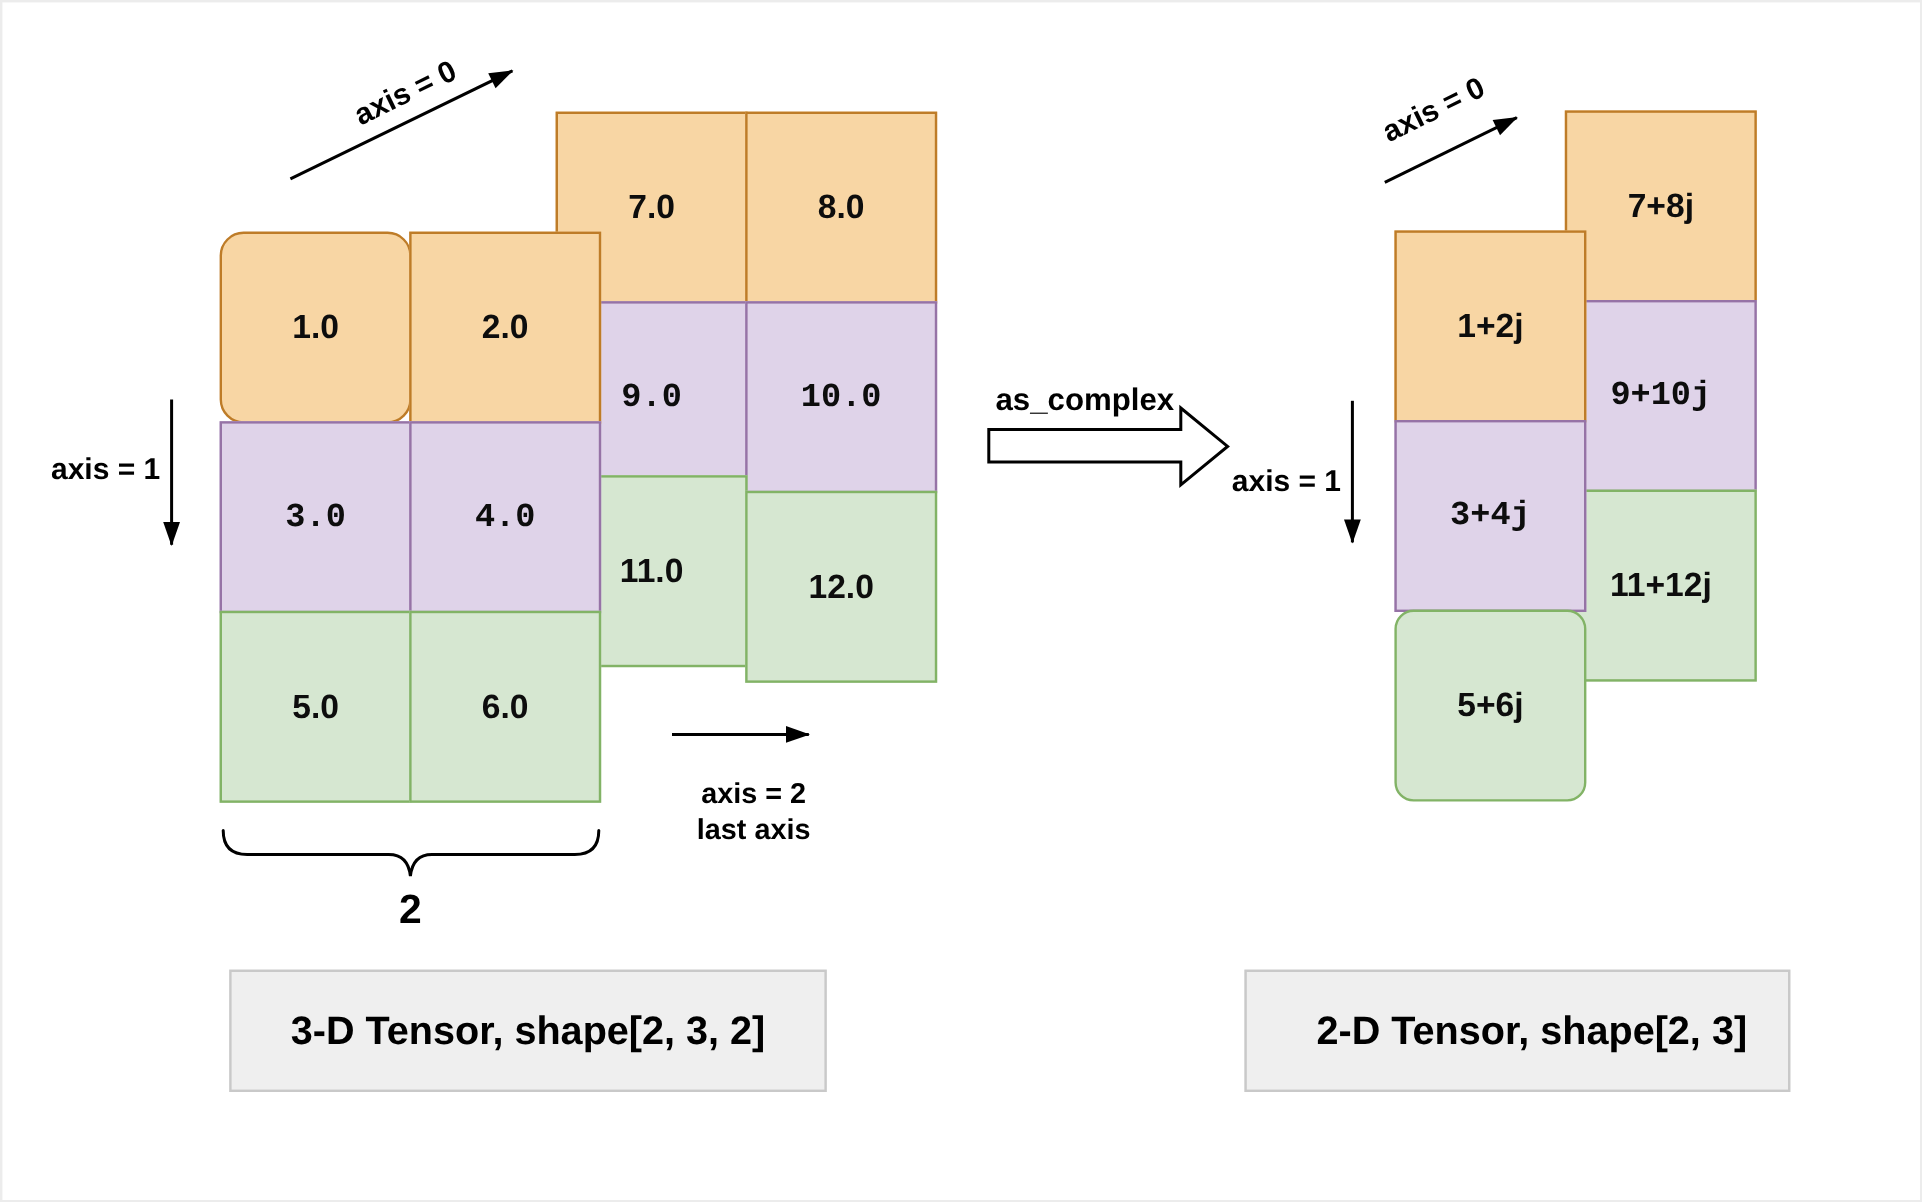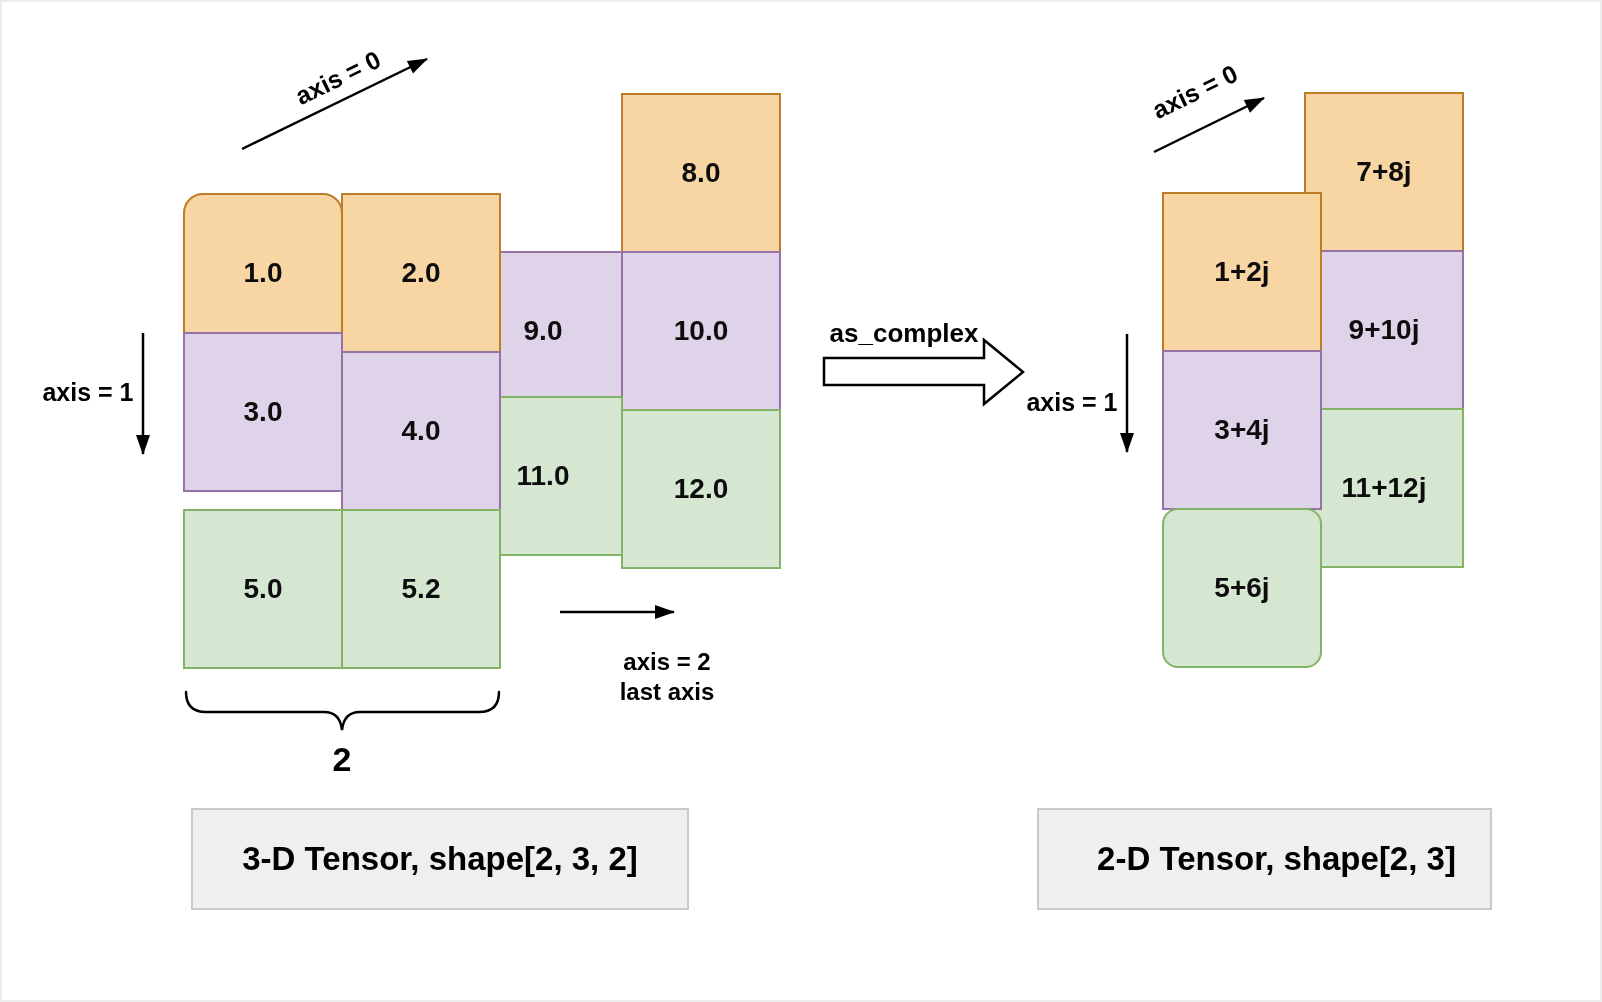--- a/index.html
+++ b/index.html
@@ -26,42 +26,41 @@
     box-sizing: border-box;
     border: 2px solid;
     display: flex;
     align-items: center;
     justify-content: center;
     font-weight: bold;
     font-size: 28px;
     color: #0d0d0d;
   }
   .cell.orange { background: #F8D6A4; border-color: #BE7C28; }
-  .cell.purple { background: #DFD3E9; border-color: #9673A6; }
+  .cell.purple { background: #DFD3E9; border-color: #9673A6; font-family: Liberation Mono, monospace; }
   .cell.green  { background: #D6E7D1; border-color: #82B366; }
 
   .axis-label {
     position: absolute;
     font-weight: bold;
     font-size: 25px;
     white-space: nowrap;
     transform: translate(-50%, -50%);
   }
   .axis-label.rotated { transform: translate(-50%, -50%) rotate(-26deg); }
 
   .axis2-block {
     position: absolute;
     left: 626px; top: 645px;
     transform: translateX(-50%);
     text-align: center;
     font-weight: bold;
     font-size: 24px;
     line-height: 30px;
     white-space: nowrap;
-    margin-left: 39px;
   }
 
   .dim-label {
     position: absolute;
     left: 340px; top: 757px;
     transform: translate(-50%, -50%);
     font-weight: bold;
     font-size: 34px;
   }
 
@@ -107,32 +106,33 @@
     <line x1="558" y1="610" x2="672" y2="610" stroke="#000" stroke-width="2.5" marker-end="url(#ah)"></line>
 
     <path d="M184,690 Q184,710 204,710 L322,710 Q338,710 340,728 Q342,710 358,710 L477,710 Q497,710 497,690" fill="none" stroke="#000" stroke-width="2.5" stroke-linecap="round"></path>
 
     <polygon points="822,356 982,356 982,338 1021,370 982,402 982,383 822,383" fill="#ffffff" stroke="#000" stroke-width="2.5" stroke-linejoin="miter"></polygon>
 
     <line x1="1152" y1="150" x2="1262" y2="96" stroke="#000" stroke-width="2.5" marker-end="url(#ah)"></line>
     <line x1="1125" y1="332" x2="1125" y2="450" stroke="#000" stroke-width="2.5" marker-end="url(#ah)"></line>
   </svg>
 
+  <div class="cell orange" style="left:461px; top:91px;">7.0</div>
   <div class="cell orange" style="left:619px; top:91px;">8.0</div>
   <div class="cell purple" style="left:461px; top:249px;">9.0</div>
   <div class="cell purple" style="left:619px; top:249px;">10.0</div>
   <div class="cell green" style="left:461px; top:394px;">11.0</div>
   <div class="cell green" style="left:619px; top:407px;">12.0</div>
 
   <div class="cell orange" style="left:181px; top:191px;border-radius:20px;">1.0</div>
   <div class="cell orange" style="left:339px; top:191px;">2.0</div>
-  <div class="cell purple" style="left:181px; top:330px;">3.0</div>
+  <div class="cell purple" style="left:181px; top:349px;">3.0</div>
   <div class="cell purple" style="left:339px; top:349px;">4.0</div>
   <div class="cell green" style="left:181px; top:507px;">5.0</div>
-  <div class="cell green" style="left:339px; top:507px;">5.2</div>
+  <div class="cell green" style="left:339px; top:507px;">6.0</div>
 
   <div class="axis-label rotated" style="left:336px; top:76px;">axis = 0</div>
   <div class="axis-label" style="left:86px; top:390px;">axis = 1</div>
   <div class="axis2-block">
     <div>axis = 2</div>
     <div>last axis</div>
   </div>
   <div class="dim-label">2</div>
 
   <div class="transform-label">as_complex</div>

